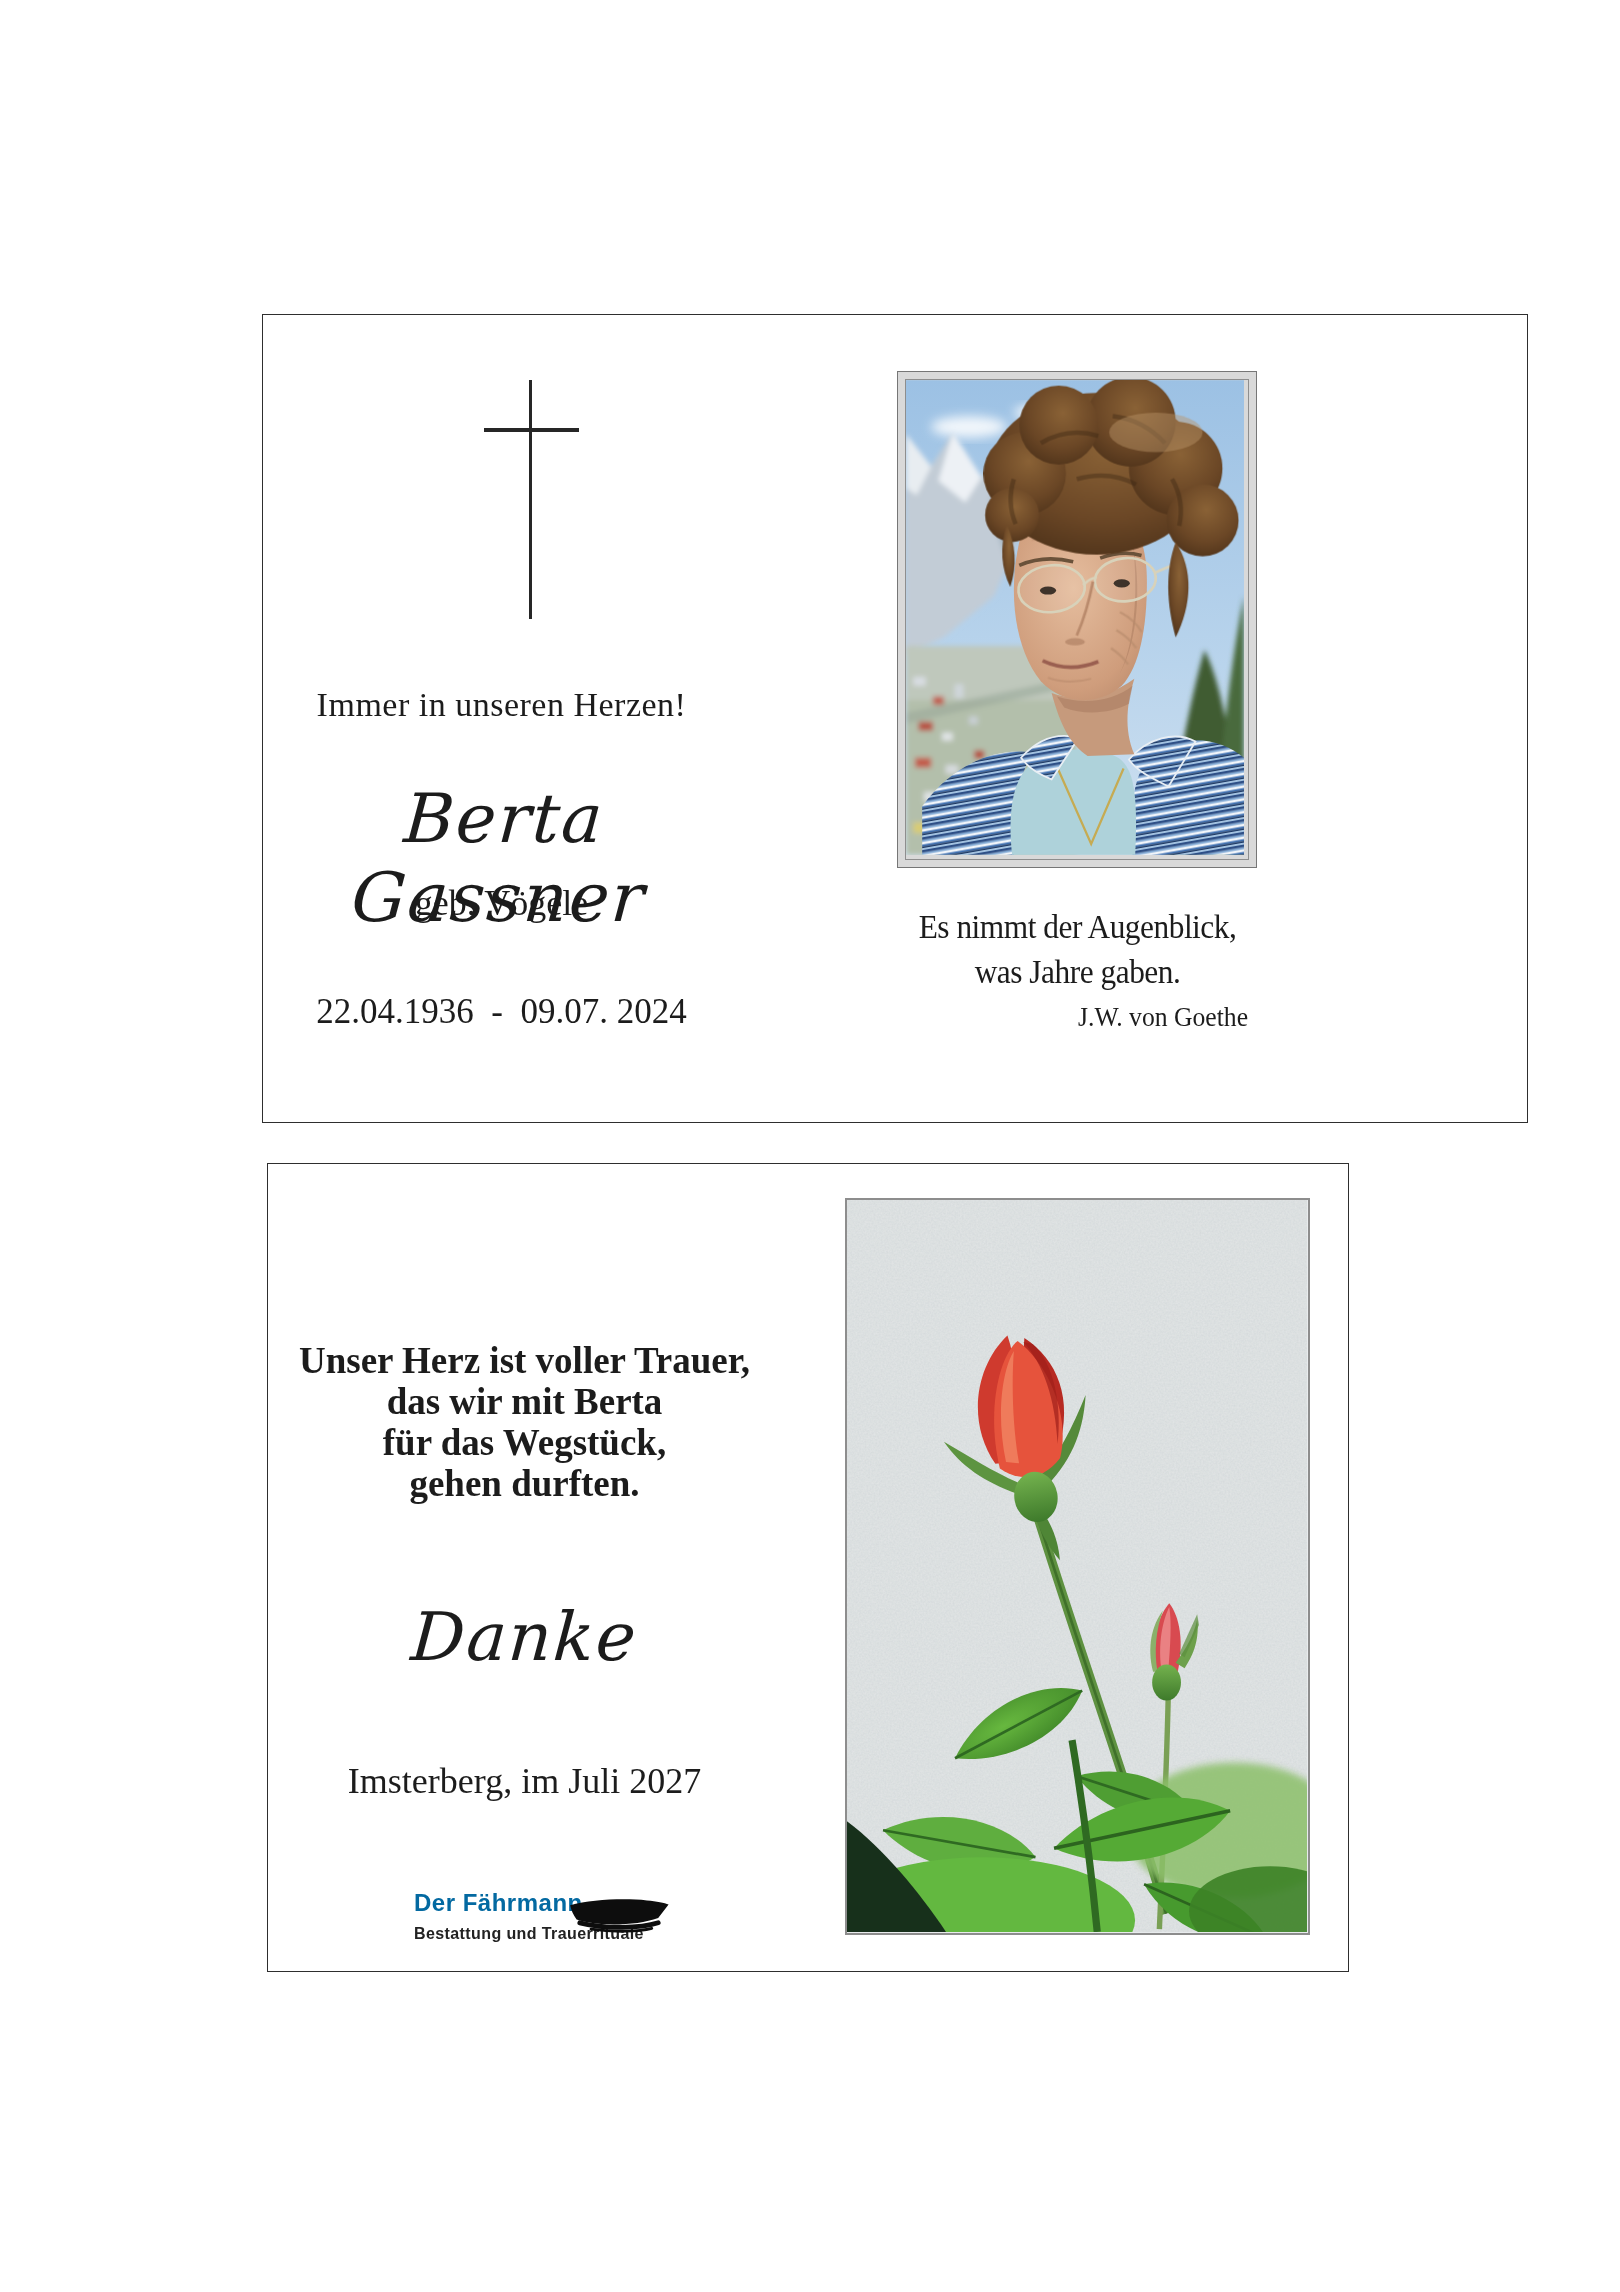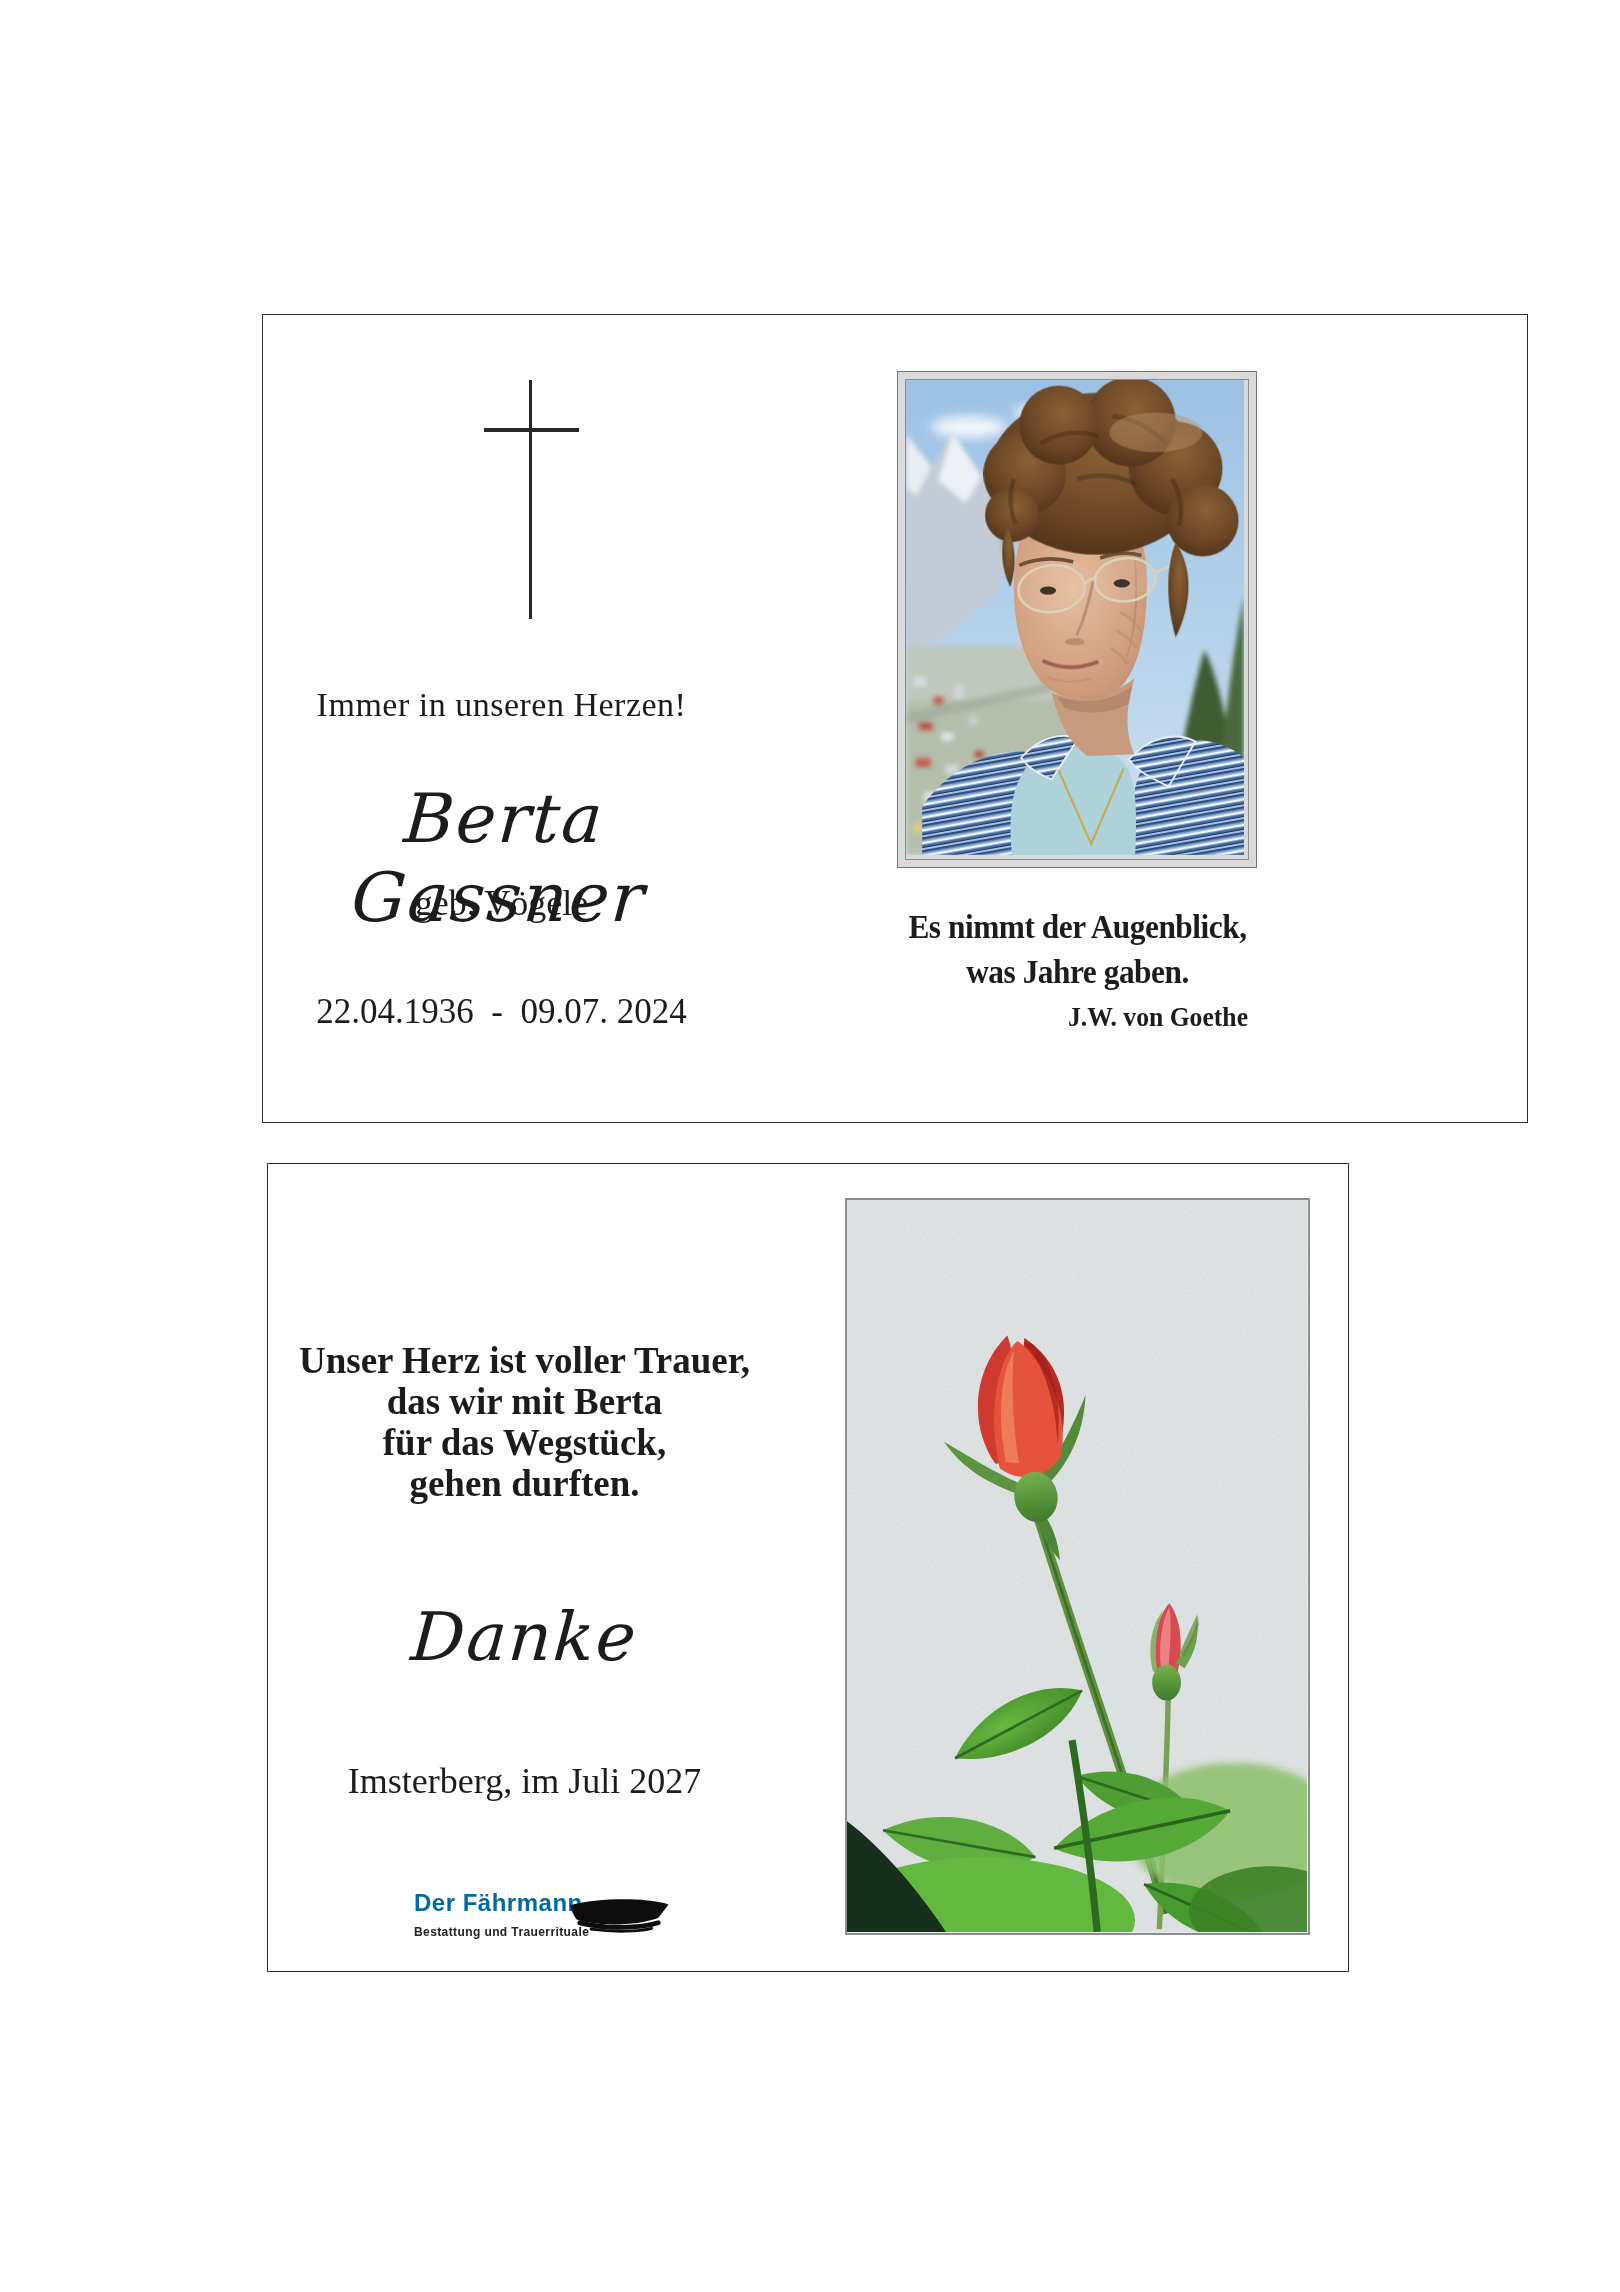--- a/index.html
+++ b/index.html
@@ -34,32 +34,32 @@
   .portrait-frame{
     left:634px;top:56px;width:360px;height:497px;box-sizing:border-box;
     border:1.8px solid #767676;background:#d9d9d9;padding:7.2px;
   }
   .portrait-inner{
     width:100%;height:100%;box-sizing:border-box;border:1.8px solid #8e8e8e;overflow:hidden;
   }
   .portrait-inner svg{display:block;}
 
   
-  .quote{left:585px;top:590px;width:459px;text-align:center;font-weight:bold;}
+  .quote{left:585px;top:590px;width:459px;text-align:center;}
   .quote-line{font-size:33px;line-height:45px;transform:scaleX(0.95);letter-spacing:-0.5px;}
   .quote-attr{margin-top:7.2px;font-size:27px;text-align:right;padding-right:50px;transform:scaleX(0.95);}
 
   
   .verse{left:0;top:176px;width:513px;text-align:center;font-size:37px;line-height:41px;font-weight:bold;}
   .thanks{left:0;top:434px;width:513px;text-align:center;font-size:67px;letter-spacing:1.8px;transform:skewX(-4deg);}
   .place{left:0;top:596px;width:513px;text-align:center;font-size:36px;}
 
   .logo{left:146px;top:725px;width:297px;font-family:"Liberation Sans", sans-serif;}
   .logo-brand{font-size:24px;font-weight:bold;color:#0369a1;letter-spacing:0.5px;}
-  .logo-sub{font-size:12px;color:#222;letter-spacing:0.4px;margin-top:8px;font-weight:bold;}
+  .logo-sub{font-size:16px;color:#222;letter-spacing:0.4px;margin-top:8px;font-weight:bold;}
   .boat{left:299px;top:731px;width:104px;height:38px;}
 
   .rose-frame{
     left:577px;top:34px;width:465px;height:737px;box-sizing:border-box;
     border:2.7px solid #8d8d8d;overflow:hidden;background:#e9ecee;
   }
   .rose-frame svg{display:block;}
 </style>
 </head>
 <body>

